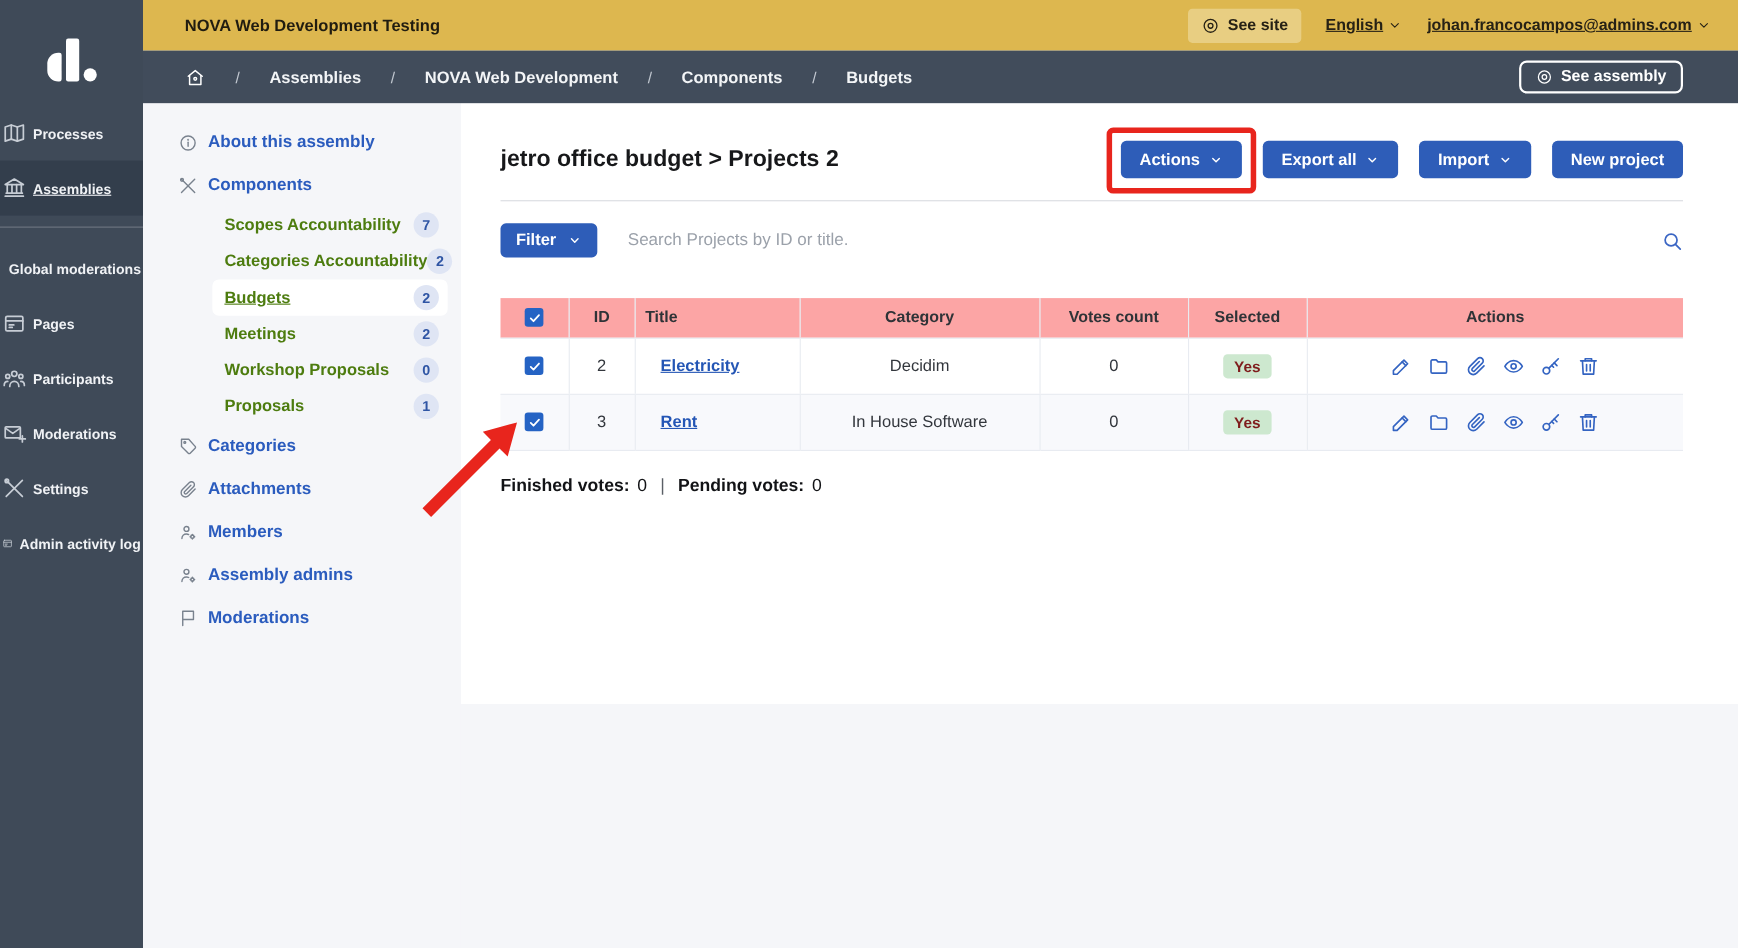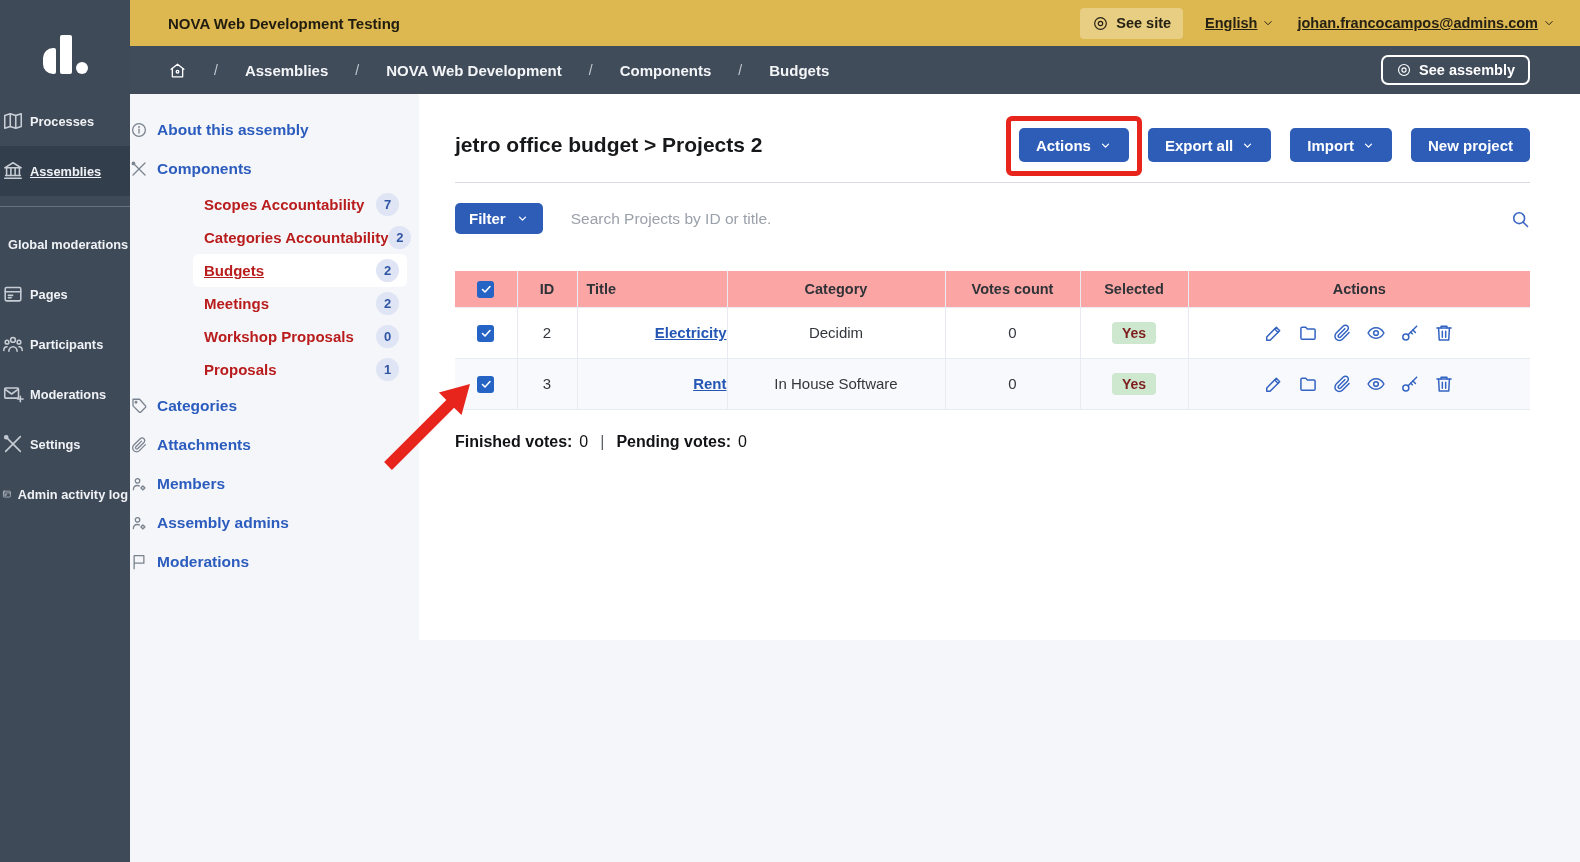--- a/index.html
+++ b/index.html
@@ -40,25 +40,25 @@
               display:flex; align-items:center; padding:0 50px 0 38px; gap:27px; color:#f3f5f7; }
   .crumbbar svg.home { width:19px; height:19px; color:#fff; cursor:pointer; }
   .crumb { font-size:15px; font-weight:600; cursor:pointer; }
   .crumb-sep { font-size:14px; color:#c3c9d2; }
   .see-assembly { margin-left:auto; display:flex; align-items:center; gap:7px; border:2px solid #fff; border-radius:7px;
                   height:30px; padding:0 13px; font-size:14.5px; font-weight:700; color:#fff; cursor:pointer; background:transparent; }
   .see-assembly svg { width:16px; height:16px; }
 
   
   .subnav { position:absolute; left:130px; top:94px; width:289px; height:768px; background:#f5f6f9; padding-top:16px; z-index:2; }
-  .nav-item { height:39px; display:flex; align-items:center; gap:9px; cursor:pointer; }
+  .nav-item { height:39px; display:flex; align-items:center; gap:9px; padding-left:32px; cursor:pointer; }
   .nav-item svg { width:18px; height:18px; color:#79828e; flex:none; }
   .nav-item .nl { font-size:15.5px; font-weight:600; color:#2b5cbe; white-space:nowrap; }
   .nav-sub { height:33px; margin:0 12px 0 63px; padding:0 8px 0 11px; display:flex; align-items:center; border-radius:6px; cursor:pointer; }
-  .nav-sub .nl { font-size:15px; font-weight:600; color:#b91c1c; white-space:nowrap; }
+  .nav-sub .nl { font-size:15px; font-weight:600; color:#4d7c0f; white-space:nowrap; }
   .nav-sub.active { background:#fff; }
   .nav-sub.active .nl { font-weight:700; text-decoration:underline; }
   .count-badge { margin-left:auto; min-width:23px; height:23px; border-radius:50%; background:#dfe5f4;
                  color:#2f55a4; font-size:13px; font-weight:700; display:flex; align-items:center; justify-content:center; }
 
   
   .content { position:absolute; left:419px; top:94px; width:1161px; height:546px; background:#fff;
              padding:0 50px 0 36px; z-index:1; }
   .content-header { display:flex; align-items:center; height:88px; padding-top:14px; }
   .page-title { font-size:21px; font-weight:700; color:#17181a; }
@@ -78,21 +78,21 @@
   .search-btn { background:none; border:none; cursor:pointer; color:#3b66c4; padding:0; }
   .search-btn svg { width:20px; height:20px; stroke-width:1.9; }
 
   table.projects { width:1075px; border-collapse:collapse; margin-top:37px; table-layout:fixed; }
   .projects th, .projects td { border-left:1px solid #e8ebf1; }
   .projects th:first-child, .projects td:first-child { border-left:none; }
   .projects thead th { background:#fca5a5; height:36px; font-size:14.5px; font-weight:600; color:#2f3337;
                        text-align:center; border-bottom:1px solid #e8ebf1; }
   .projects thead th.al { text-align:left; padding-left:9px; }
   .projects tbody td { height:51px; text-align:center; font-size:15px; color:#33373d; border-bottom:1px solid #e8ebf1; }
-  .projects tbody td.al { text-align:right; padding-left:9px; }
+  .projects tbody td.al { text-align:left; padding-left:23px; }
   .projects tbody tr.alt td { background:#f8f9fc; }
   .proj-link { font-weight:700; color:#2456b5; text-decoration:underline; cursor:pointer; }
   .checkbox { display:inline-flex; width:17px; height:17px; background:#2563c4; border-radius:3px;
               align-items:center; justify-content:center; cursor:pointer; vertical-align:middle; }
   .checkbox svg { width:12px; height:12px; stroke:#fff; stroke-width:3.2; }
   .badge-yes { display:inline-block; background:#cde8cf; color:#7f1d1d; font-size:14px; font-weight:700;
                border-radius:4px; padding:3px 10px; }
   .row-actions { display:flex; align-items:center; justify-content:center; gap:14px; }
   .row-actions .act { color:#3464c2; cursor:pointer; }
   .row-actions .act svg { width:20px; height:20px; stroke-width:1.8; }

